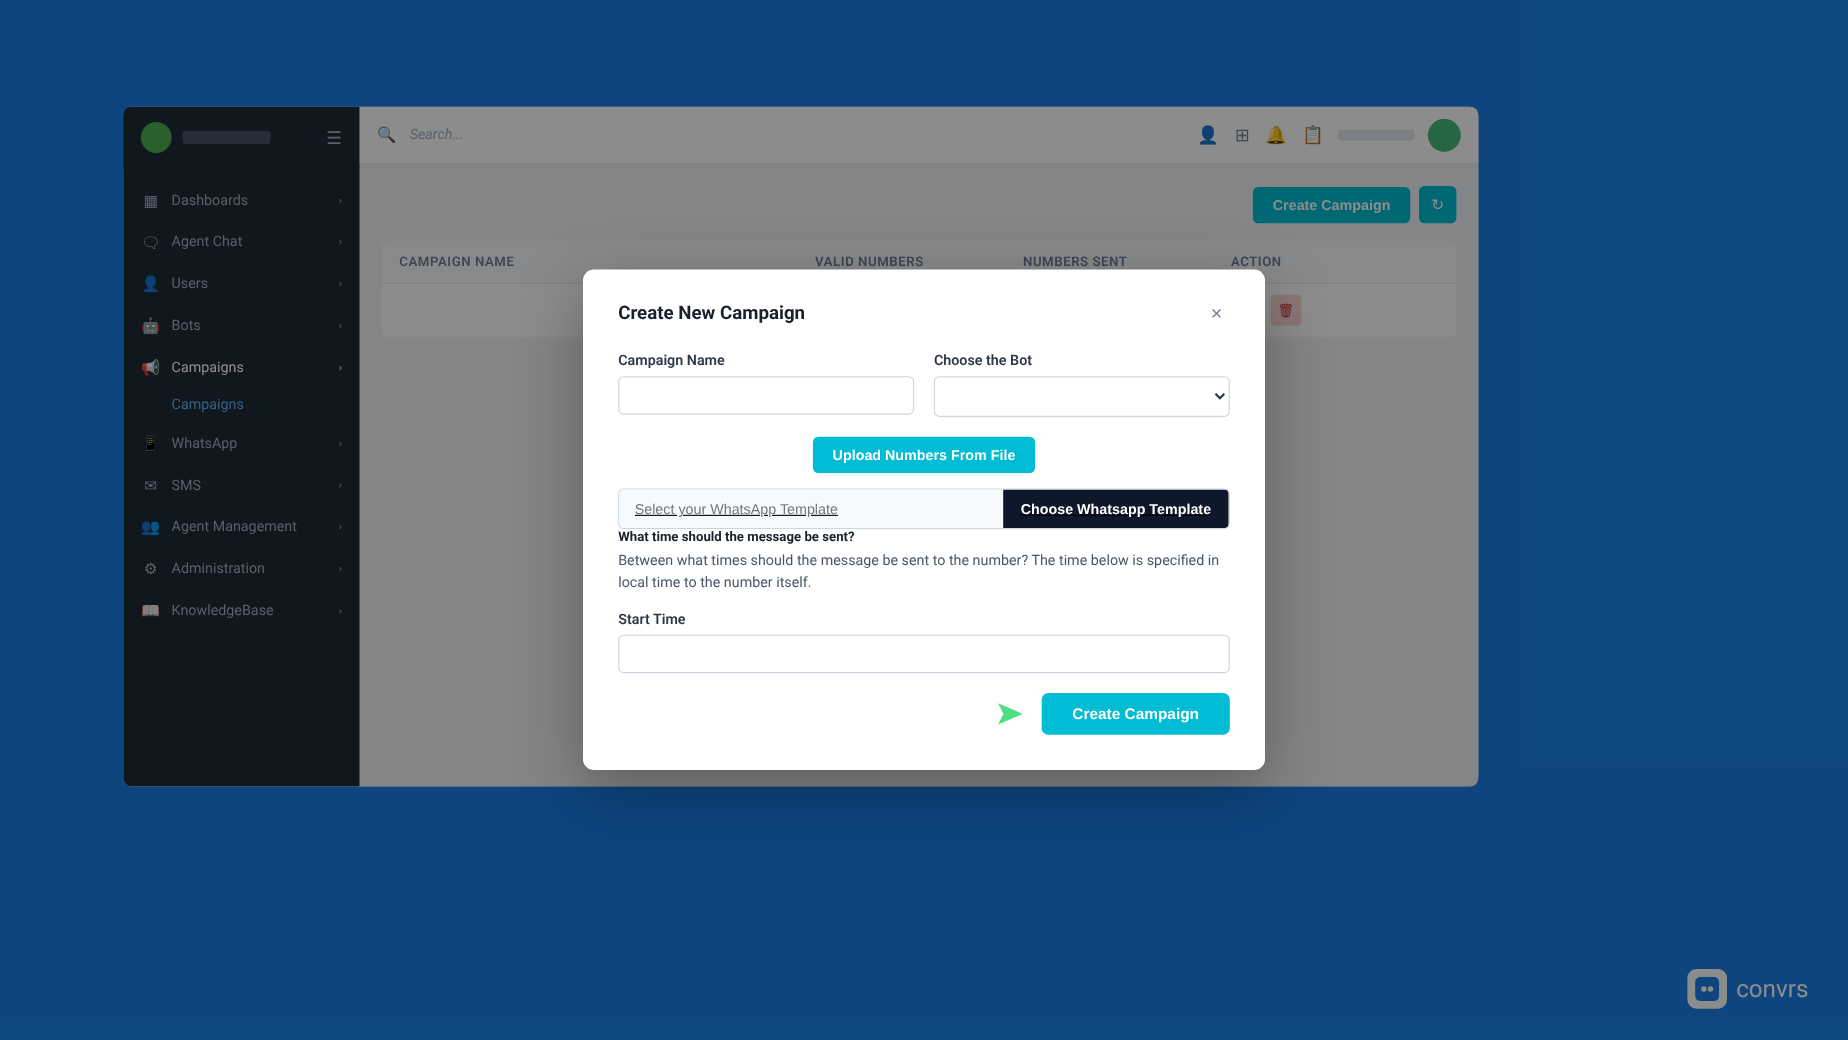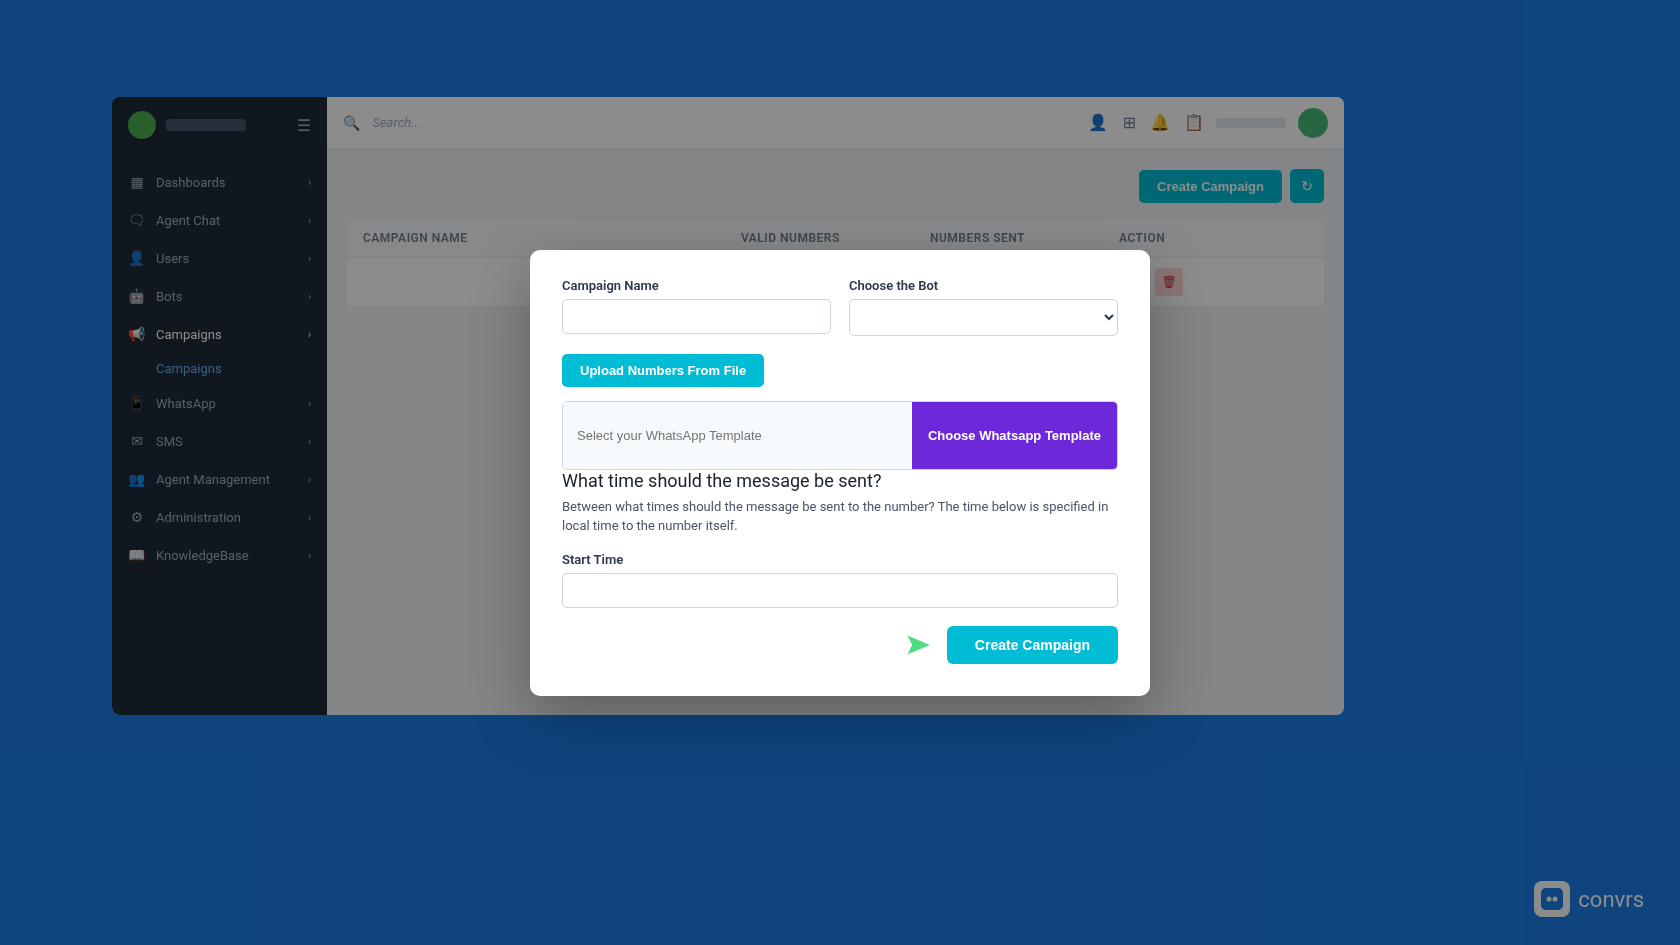--- a/index.html
+++ b/index.html
@@ -353,21 +353,21 @@
       outline: none;
       background: #fff;
       resize: vertical;
       min-height: 72px;
       width: 100%;
       font-family: inherit;
     }
 
     .upload-row {
       display: flex;
-      justify-content: flex-start;
+      justify-content: center;
       margin-bottom: 14px;
       margin-top: 4px;
     }
 
     .btn-upload {
       background: #00bcd4;
       color: #fff;
       border: none;
       padding: 9px 18px;
       border-radius: 5px;
@@ -375,46 +375,47 @@
       font-weight: 600;
       cursor: pointer;
     }
 
     .template-row {
       display: flex;
       gap: 0;
       border: 1px solid #cbd5e0;
       border-radius: 5px;
       overflow: hidden;
+      text-decoration: underline;
     }
 
     .template-input {
       flex: 1;
       border: none;
       padding: 10px 14px;
       font-size: 13px;
       color: #a0aec0;
       background: #f7fafc;
       outline: none;
     }
 
     .btn-choose-template {
-      background: #6d28d9;
+      background: #0f172a;
       color: #fff;
       border: none;
-      padding: 26px 16px;
+      padding: 10px 16px;
       font-size: 13px;
       font-weight: 600;
       cursor: pointer;
       white-space: nowrap;
     }
 
     .section-title {
-      font-size: 18px;
-      font-weight: 400;
+      font-size: 12px;
+      font-weight: 700;
       color: #1a202c;
       margin-bottom: 6px;
     }
 
     .section-desc {
       font-size: 13px;
       color: #4a5568;
       margin-bottom: 16px;
       line-height: 1.5;
     }
@@ -591,20 +592,24 @@
             <button class="action-btn delete">🗑</button>
           </div>
         </div>
       </div>
     </div>
   </div>
 </div>
 
 <div class="overlay">
   <div class="modal">
+    <div class="modal-header">
+      <h2 class="modal-title">Create New Campaign</h2>
+      <button class="modal-close">×</button>
+    </div>
 
     <div class="form-row">
       <div class="form-group">
         <label class="form-label">Campaign Name</label>
         <input class="form-input" type="text" style="">
       </div>
       <div class="form-group">
         <label class="form-label">Choose the Bot</label>
         <select class="form-select">
           <option value=""></option>

